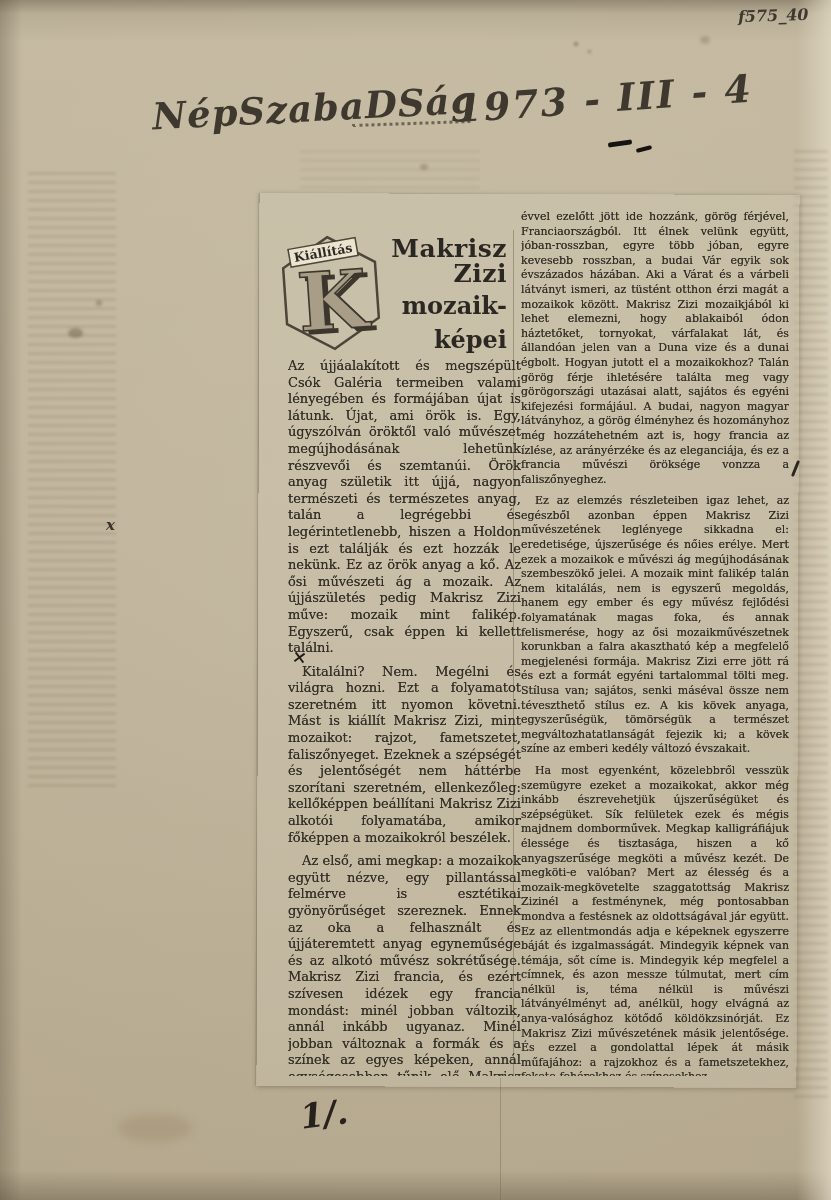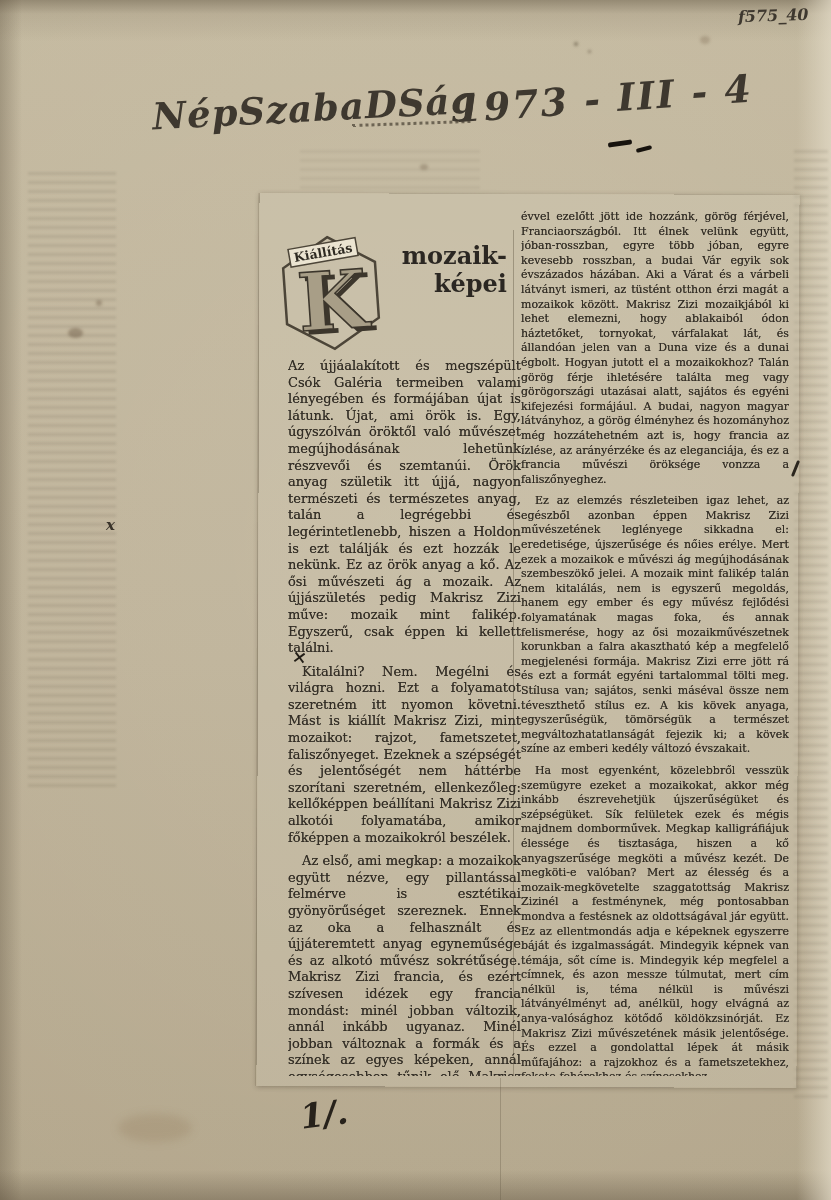--- a/index.html
+++ b/index.html
@@ -25,21 +25,21 @@
     text-shadow:0 0 0.4px rgba(51,46,38,0.8); }
   .col-left  { left:288px; top:358px; width:233px; height:718px; font-size:13px; line-height:16.6px; }
   .col-right { left:521px; top:210px; width:268px; height:866px; font-size:11px; line-height:14.6px; }
   .para { text-indent:14px; margin:0 0 7px 0; }
   .col-divider { position:absolute; left:513px; top:230px; width:1px; height:846px;
     background:rgba(92,82,62,0.40); }
   .article-title { position:absolute; left:375px; top:236px; width:132px; text-align:right;
     font-weight:bold; color:#2b2722; line-height:1.0; }
   .title-l1 { font-size:25px; letter-spacing:0.5px; }
   .title-l2 { font-size:24px; margin-top:8px; }
-  .title-l3 { font-size:24px; margin-top:4px; }
+  .title-l3 { font-size:24px; margin-top:10px; }
   .badge { position:absolute; left:281px; top:234px; width:100px; height:118px; }
   .hw { font-family:"DejaVu Serif", serif; font-style:italic; font-weight:bold; color:#3e382f; }
   .hw-pub  { position:absolute; left:152px; top:86px;  font-size:37px; letter-spacing:1px;
     transform:rotate(-3deg); }
   .hw-dots { position:absolute; left:352px; top:96px; width:118px; height:26px;
     border-bottom:3px dotted rgba(62,54,42,0.65); transform:rotate(-2deg); }
   .hw-date { position:absolute; left:455px; top:76px; font-size:38px; letter-spacing:2px;
     transform:rotate(-4deg); }
   .hw-code { position:absolute; left:738px; top:6px; font-size:16px; transform:rotate(-2deg); }
   .hw-bottom { position:absolute; left:300px; top:1094px; font-size:34px; transform:rotate(-7deg);
@@ -92,20 +92,21 @@
     <polygon points="50,3 96,31 96,87 50,115 4,87 4,31" fill="rgba(202,192,170,0.45)" stroke="#4c4538" stroke-width="2.5"></polygon>
     <text x="56" y="99" text-anchor="middle" font-size="80" font-weight="bold" fill="#3c362c">K</text>
     <text x="51" y="95" text-anchor="middle" font-size="80" font-weight="bold" fill="#a89e87" stroke="#3c362c" stroke-width="1.6">K</text>
     <g transform="rotate(-6 45 19)">
       <rect x="11" y="9" width="68" height="18" fill="#ebe4d1" stroke="#4c4538" stroke-width="1.5"></rect>
       <text x="45" y="22.5" text-anchor="middle" font-size="12.5" font-weight="bold" fill="#2e2a22">Kiállítás</text>
     </g>
   </svg>
 
   <div class="article-title">
+    <div class="title-l1">Makrisz Zizi</div>
     <div class="title-l2">mozaik-</div>
     <div class="title-l3">képei</div>
   </div>
 
   <div class="col-divider"></div>
 
   <div class="col col-left">
     <p class="para" style="text-indent:0">Az újjáalakított és megszépült Csók Galéria termeiben valami lényegében és formájában újat is látunk. Újat, ami örök is. Egy, úgyszólván öröktől való művészet megújhodásának lehetünk részvevői és szemtanúi. Örök anyag születik itt újjá, nagyon természeti és természetes anyag, talán a legrégebbi és legérintetlenebb, hiszen a Holdon is ezt találják és ezt hozzák le nekünk. Ez az örök anyag a kő. Az ősi művészeti ág a mozaik. Az újjászületés pedig Makrisz Zizi műve: mozaik mint falikép. Egyszerű, csak éppen ki kellett találni.</p>
     <p class="para">Kitalálni? Nem. Megélni és világra hozni. Ezt a folyamatot szeretném itt nyomon követni. Mást is kiállít Makrisz Zizi, mint mozaikot: rajzot, fametszetet, faliszőnyeget. Ezeknek a szépségét és jelentőségét nem háttérbe szorítani szeretném, ellenkezőleg: kellőképpen beállítani Makrisz Zizi alkotói folyamatába, amikor főképpen a mozaikokról beszélek.</p>
     <p class="para">Az első, ami megkap: a mozaikok együtt nézve, egy pillantással felmérve is esztétikai gyönyörűséget szereznek. Ennek az oka a felhasznált és újjáteremtett anyag egyneműsége és az alkotó művész sokrétűsége. Makrisz Zizi francia, és ezért szívesen idézek egy francia mondást: minél jobban változik, annál inkább ugyanaz. Minél jobban változnak a formák és a színek az egyes képeken, annál egységesebben tűnik elő Makrisz Zizi művészi egyénisége. Húsz</p>

